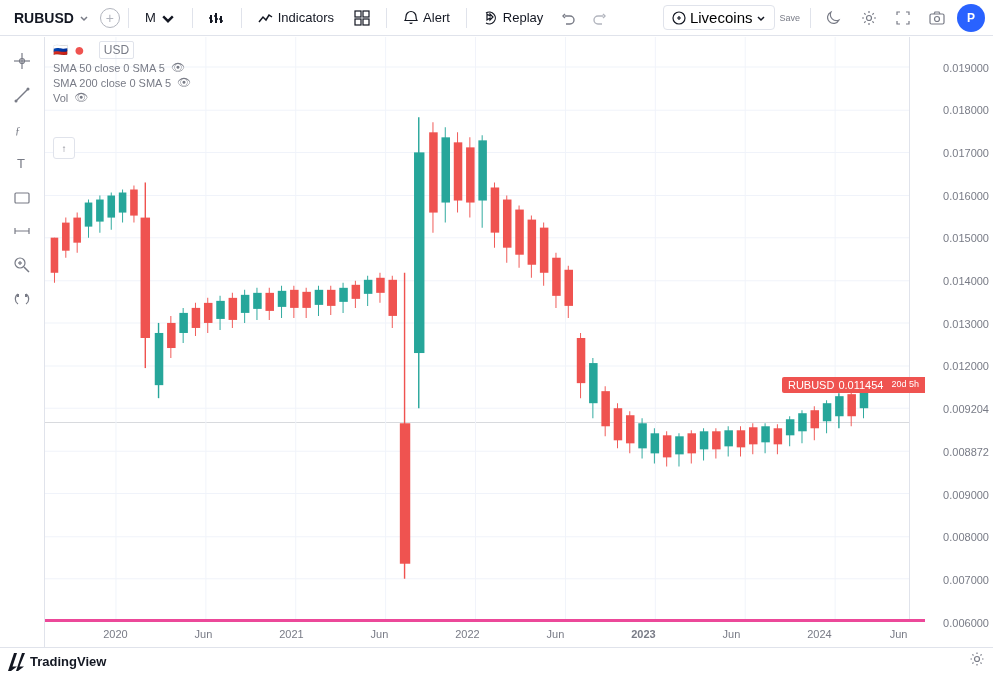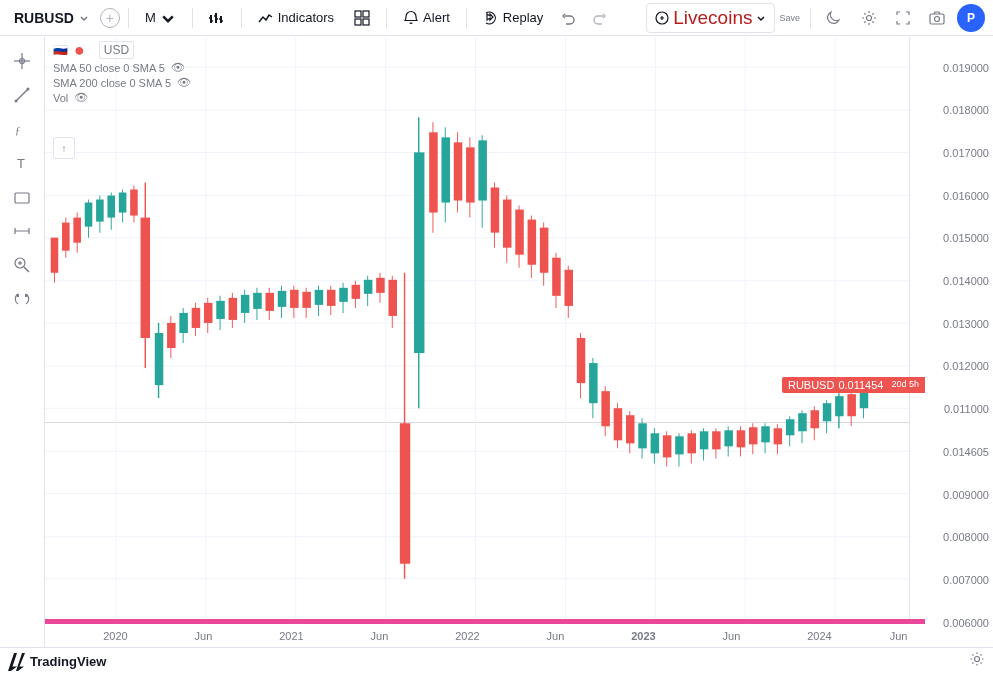--- a/index.html
+++ b/index.html
@@ -11,21 +11,21 @@
       border-bottom: 1px solid #e0e3eb; padding: 0 8px; gap: 4px;
       background: #fff; position: relative; z-index: 10;
     }
     .toolbar-symbol { display: flex; align-items: center; gap: 4px; font-size: 14px; font-weight: 600; color: #131722; cursor: pointer; padding: 4px 6px; border-radius: 4px; }
     .toolbar-add-btn { width: 20px; height: 20px; border-radius: 50%; border: 1px solid #b2b5be; display: flex; align-items: center; justify-content: center; cursor: pointer; font-size: 14px; color: #b2b5be; }
     .toolbar-sep { width: 1px; height: 20px; background: #e0e3eb; margin: 0 4px; }
     .toolbar-btn { display: flex; align-items: center; gap: 4px; font-size: 13px; color: #131722; cursor: pointer; padding: 4px 8px; border-radius: 4px; white-space: nowrap; }
     .toolbar-btn svg { width: 16px; height: 16px; }
     .toolbar-spacer { flex: 1; }
     .toolbar-right { display: flex; align-items: center; gap: 6px; }
-    .livecoins-btn { display: flex; align-items: center; gap: 4px; font-size: 19px; color: #b91c1c; cursor: pointer; padding: 3px 8px; border: 1px solid #e0e3eb; border-radius: 4px; }
+    .livecoins-btn { display: flex; align-items: center; gap: 4px; font-size: 15px; color: #000000; cursor: pointer; padding: 3px 8px; border: 1px solid #e0e3eb; border-radius: 4px; }
     .toolbar-icon-btn { width: 28px; height: 28px; display: flex; align-items: center; justify-content: center; cursor: pointer; border-radius: 4px; color: #787b86; }
     .user-avatar { width: 28px; height: 28px; border-radius: 50%; background: #2962ff; display: flex; align-items: center; justify-content: center; color: white; font-size: 12px; font-weight: 600; cursor: pointer; }
 
     
     .left-toolbar {
       position: absolute; left: 0; top: 37px; width: 45px; height: calc(675px - 37px - 28px);
       border-right: 1px solid #e0e3eb; display: flex; flex-direction: column; align-items: center;
       padding-top: 8px; gap: 2px; background: #fff; z-index: 5;
     }
     .left-btn { width: 32px; height: 32px; display: flex; align-items: center; justify-content: center; cursor: pointer; border-radius: 4px; color: #787b86; font-size: 16px; }
@@ -55,21 +55,21 @@
       border-left: 1px solid #e0e3eb; background: #fff; z-index: 2;
     }
     .price-label {
       position: absolute; right: 4px; font-size: 11px; color: #787b86;
       transform: translateY(-50%); text-align: right;
     }
 
     
     .time-axis {
       position: absolute; bottom: 0; left: 0; right: 68px; height: 28px;
-      border-top: 5px solid #ec4899; background: #fff; z-index: 2;
+      border-top: 3px solid #ec4899; background: #fff; z-index: 2;
     }
     .time-label {
       position: absolute; font-size: 11px; color: #787b86;
       transform: translateX(-50%); top: 6px;
     }
 
     
     .bottom-bar {
       position: absolute; bottom: 0; left: 0; width: 993px; height: 28px;
       border-top: 1px solid #e0e3eb; display: flex; align-items: center;
@@ -308,22 +308,22 @@
 
   <div class="price-axis">
     <div class="price-label" style="top: 5%;">0.019000</div>
     <div class="price-label" style="top: 12%;">0.018000</div>
     <div class="price-label" style="top: 19%;">0.017000</div>
     <div class="price-label" style="top: 26%;">0.016000</div>
     <div class="price-label" style="top: 33%;">0.015000</div>
     <div class="price-label" style="top: 40%;">0.014000</div>
     <div class="price-label" style="top: 47%;">0.013000</div>
     <div class="price-label" style="top: 54%;">0.012000</div>
-    <div class="price-label" style="top: 61%;">0.011000</div>
-    <div class="price-label" style="top: 68%;">0.014605</div>
+    <div class="price-label" style="top: 61%;">0.009204</div>
+    <div class="price-label" style="top: 68%;">0.008872</div>
     <div class="price-label" style="top: 75%;">0.009000</div>
     <div class="price-label" style="top: 82%;">0.008000</div>
     <div class="price-label" style="top: 89%;">0.007000</div>
     <div class="price-label" style="top: 96%;">0.006000</div>
   </div>
 
   <div class="price-tag" style="top: 57%;">
     <span>RUBUSD</span>
     <span>0.011454</span>
     <br>

